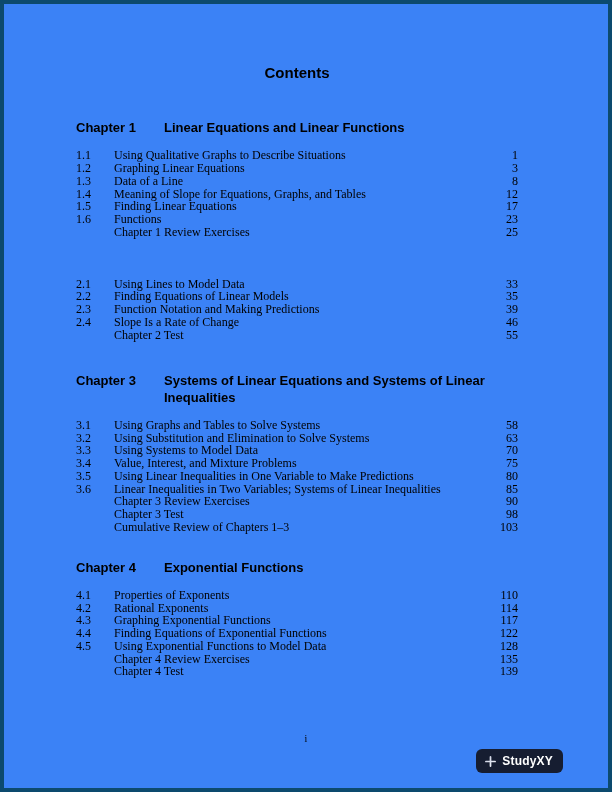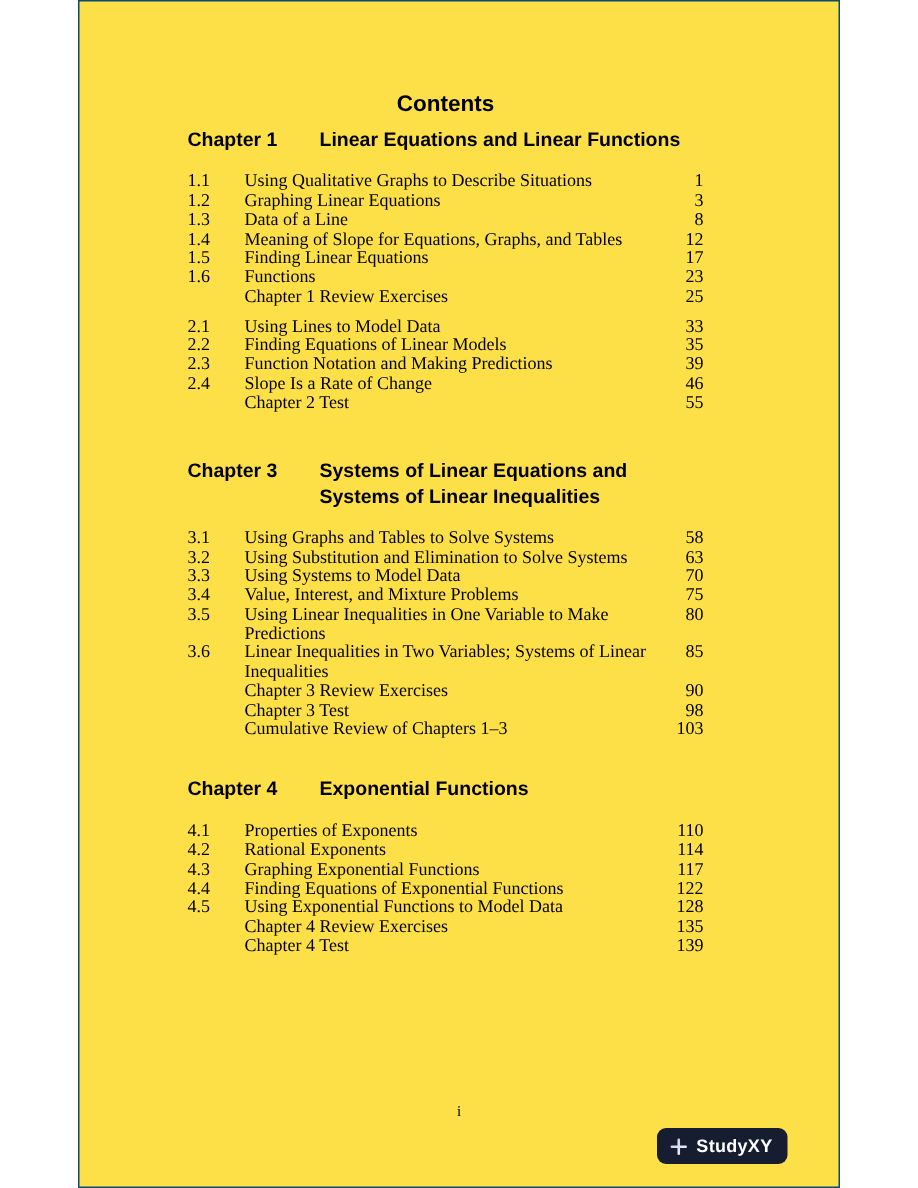--- a/index.html
+++ b/index.html
@@ -2,41 +2,41 @@
 <html><head>
 <meta charset="utf-8">
 <style>
   html, body {
     margin: 0;
     padding: 0;
     background: #ffffff;
   }
   .page {
     position: relative;
-    width: 508px;
+    width: 612px;
     height: 792px;
     margin: 0 auto;
-    background: #fde047;
+    background: #3b82f6;
     box-sizing: border-box;
-    border: 1px solid #0c4a6e;
+    border: 4px solid #0c4a6e;
     overflow: hidden;
     font-family: "Liberation Serif", serif;
     color: #000000;
   }
   .content {
     padding: 0 90px 0 72px;
   }
   .toc-title {
     font-family: "Liberation Sans", sans-serif;
     font-weight: bold;
     font-size: 15px;
     text-align: center;
     margin: 60px 0 0 0;
   }
-  .chapter { margin-top: 7px; }
+  .chapter { margin-top: 39px; }
   #chapters .chapter:nth-child(3) { margin-top: 32px; }
   #chapters .chapter:nth-child(4) { margin-top: 26px; }
   .chapter-heading {
     display: flex;
     font-family: "Liberation Sans", sans-serif;
     font-weight: bold;
     font-size: 13px;
     line-height: 1.25;
     margin: 0 0 13px 0;
   }
@@ -54,21 +54,21 @@
   .pg { margin-left: auto; white-space: nowrap; }
   .folio {
     position: absolute;
     left: 0; right: 0;
     bottom: 44px;
     text-align: center;
     font-size: 10px;
   }
   .logo {
     position: absolute;
-    right: 34px;
+    right: 45px;
     bottom: 15px;
     display: flex;
     align-items: center;
     gap: 5px;
     background: var(--logo-bg, #161d31);
     border-radius: 6px;
     padding: 5px 10px 5px 8px;
     justify-content: flex-end;
   }
   .logo-plus { display: flex; align-items: center; }

